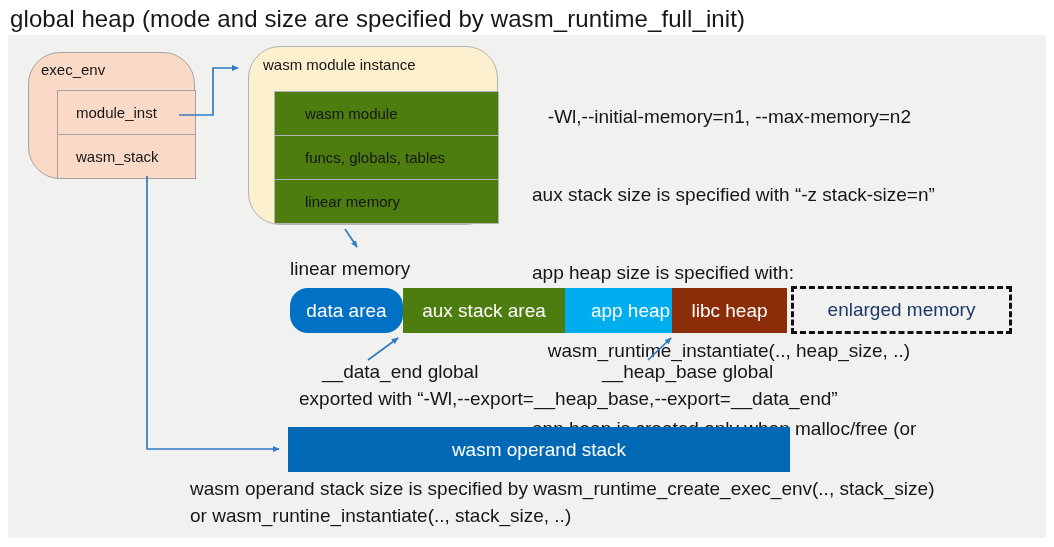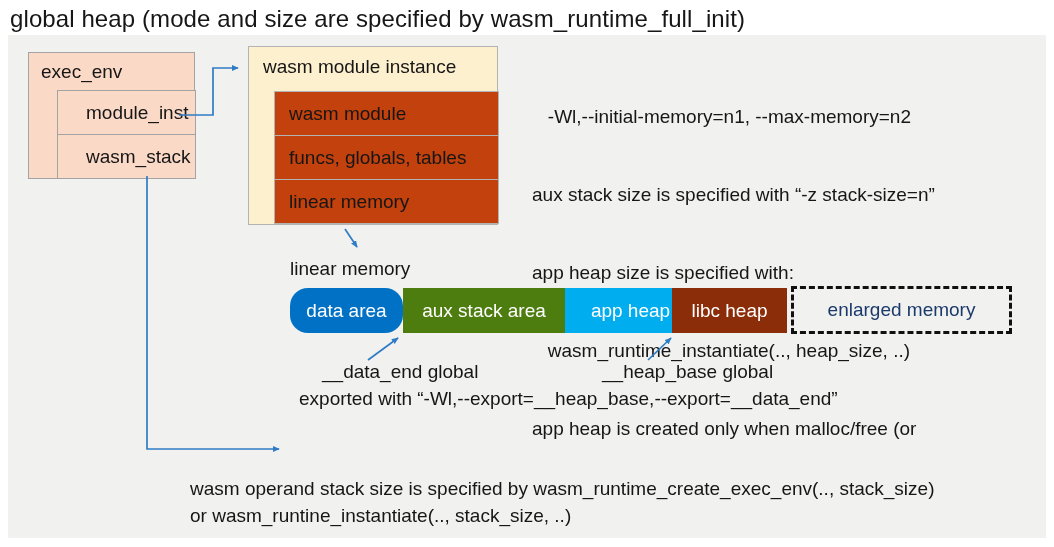--- a/index.html
+++ b/index.html
@@ -12,42 +12,42 @@
     position:absolute;left:10px;top:5px;font-size:24px;letter-spacing:.1px;
   }
   .panel{
     position:absolute;left:8px;top:35px;width:1038px;height:503px;
     background:#f1f1f0;z-index:0;
   }
   .connectors{
     position:absolute;left:0;top:0;width:1054px;height:547px;
     z-index:5;pointer-events:none;
   }
-  .box{position:absolute;box-sizing:border-box;z-index:2;font-size:19px;}
+  .box{position:absolute;box-sizing:border-box;z-index:2;font-size:15px;border-radius:32px;}
   .exec-env{
     left:28px;top:52px;width:167px;height:127px;
     background:#fbd9c7;border:1px solid #a3a3a3;
   }
   .exec-env .box-header{position:absolute;left:12px;top:8px;}
   .exec-env .sub-row{
     position:absolute;box-sizing:border-box;left:28px;width:139px;height:45px;
     background:#fbd9c7;border:1px solid #a3a3a3;
-    display:flex;align-items:center;padding-left:28px;
+    display:flex;align-items:center;padding-left:18px;
   }
   .exec-env .row-a{top:37px;}
   .exec-env .row-b{top:81px;}
   .mod-inst{
     left:248px;top:46px;width:250px;height:179px;
     background:#fdf0cf;border:1px solid #b3b3b3;
   }
   .mod-inst .box-header{position:absolute;left:14px;top:9px;}
   .mod-inst .sub-row{
     position:absolute;box-sizing:border-box;left:25px;width:225px;height:45px;
-    background:#c2410c;border:1px solid #b3b3b3;
-    display:flex;align-items:center;padding-left:14px;
+    background:#4d7c0f;border:1px solid #b3b3b3;
+    display:flex;align-items:center;padding-left:30px;
   }
   .mod-inst .row-a{top:44px;}
   .mod-inst .row-b{top:88px;}
   .mod-inst .row-c{top:132px;}
   .notes{
     position:absolute;left:532px;top:52px;z-index:2;
     font-size:19px;line-height:26px;white-space:pre;
   }
   .lm-label{position:absolute;left:290px;top:258px;font-size:19px;z-index:2;}
   .seg{
@@ -132,20 +132,23 @@
     <span>libc heap</span>
   </div>
   <div class="seg seg-enlarged">
     <span>enlarged memory</span>
   </div>
 
   <div class="ann ann-data-end">__data_end global</div>
   <div class="ann ann-heap-base">__heap_base global</div>
   <div class="ann ann-exported">exported with “-Wl,--export=__heap_base,--export=__data_end”</div>
 
+  <div class="operand-bar">
+    <span>wasm operand stack</span>
+  </div>
 
   <div class="footer-line footer-1">wasm operand stack size is specified by wasm_runtime_create_exec_env(.., stack_size)</div>
   <div class="footer-line footer-2">or wasm_runtine_instantiate(.., stack_size, ..)</div>
 
   <svg class="connectors" viewBox="0 0 1054 547" xmlns="http://www.w3.org/2000/svg">
     <defs>
       <marker id="ah" markerWidth="8" markerHeight="8" refX="6.2" refY="3" orient="auto" markerUnits="userSpaceOnUse">
         <path d="M0,0 L7,3 L0,6 Z" fill="#2f7cc4"></path>
       </marker>
     </defs>

